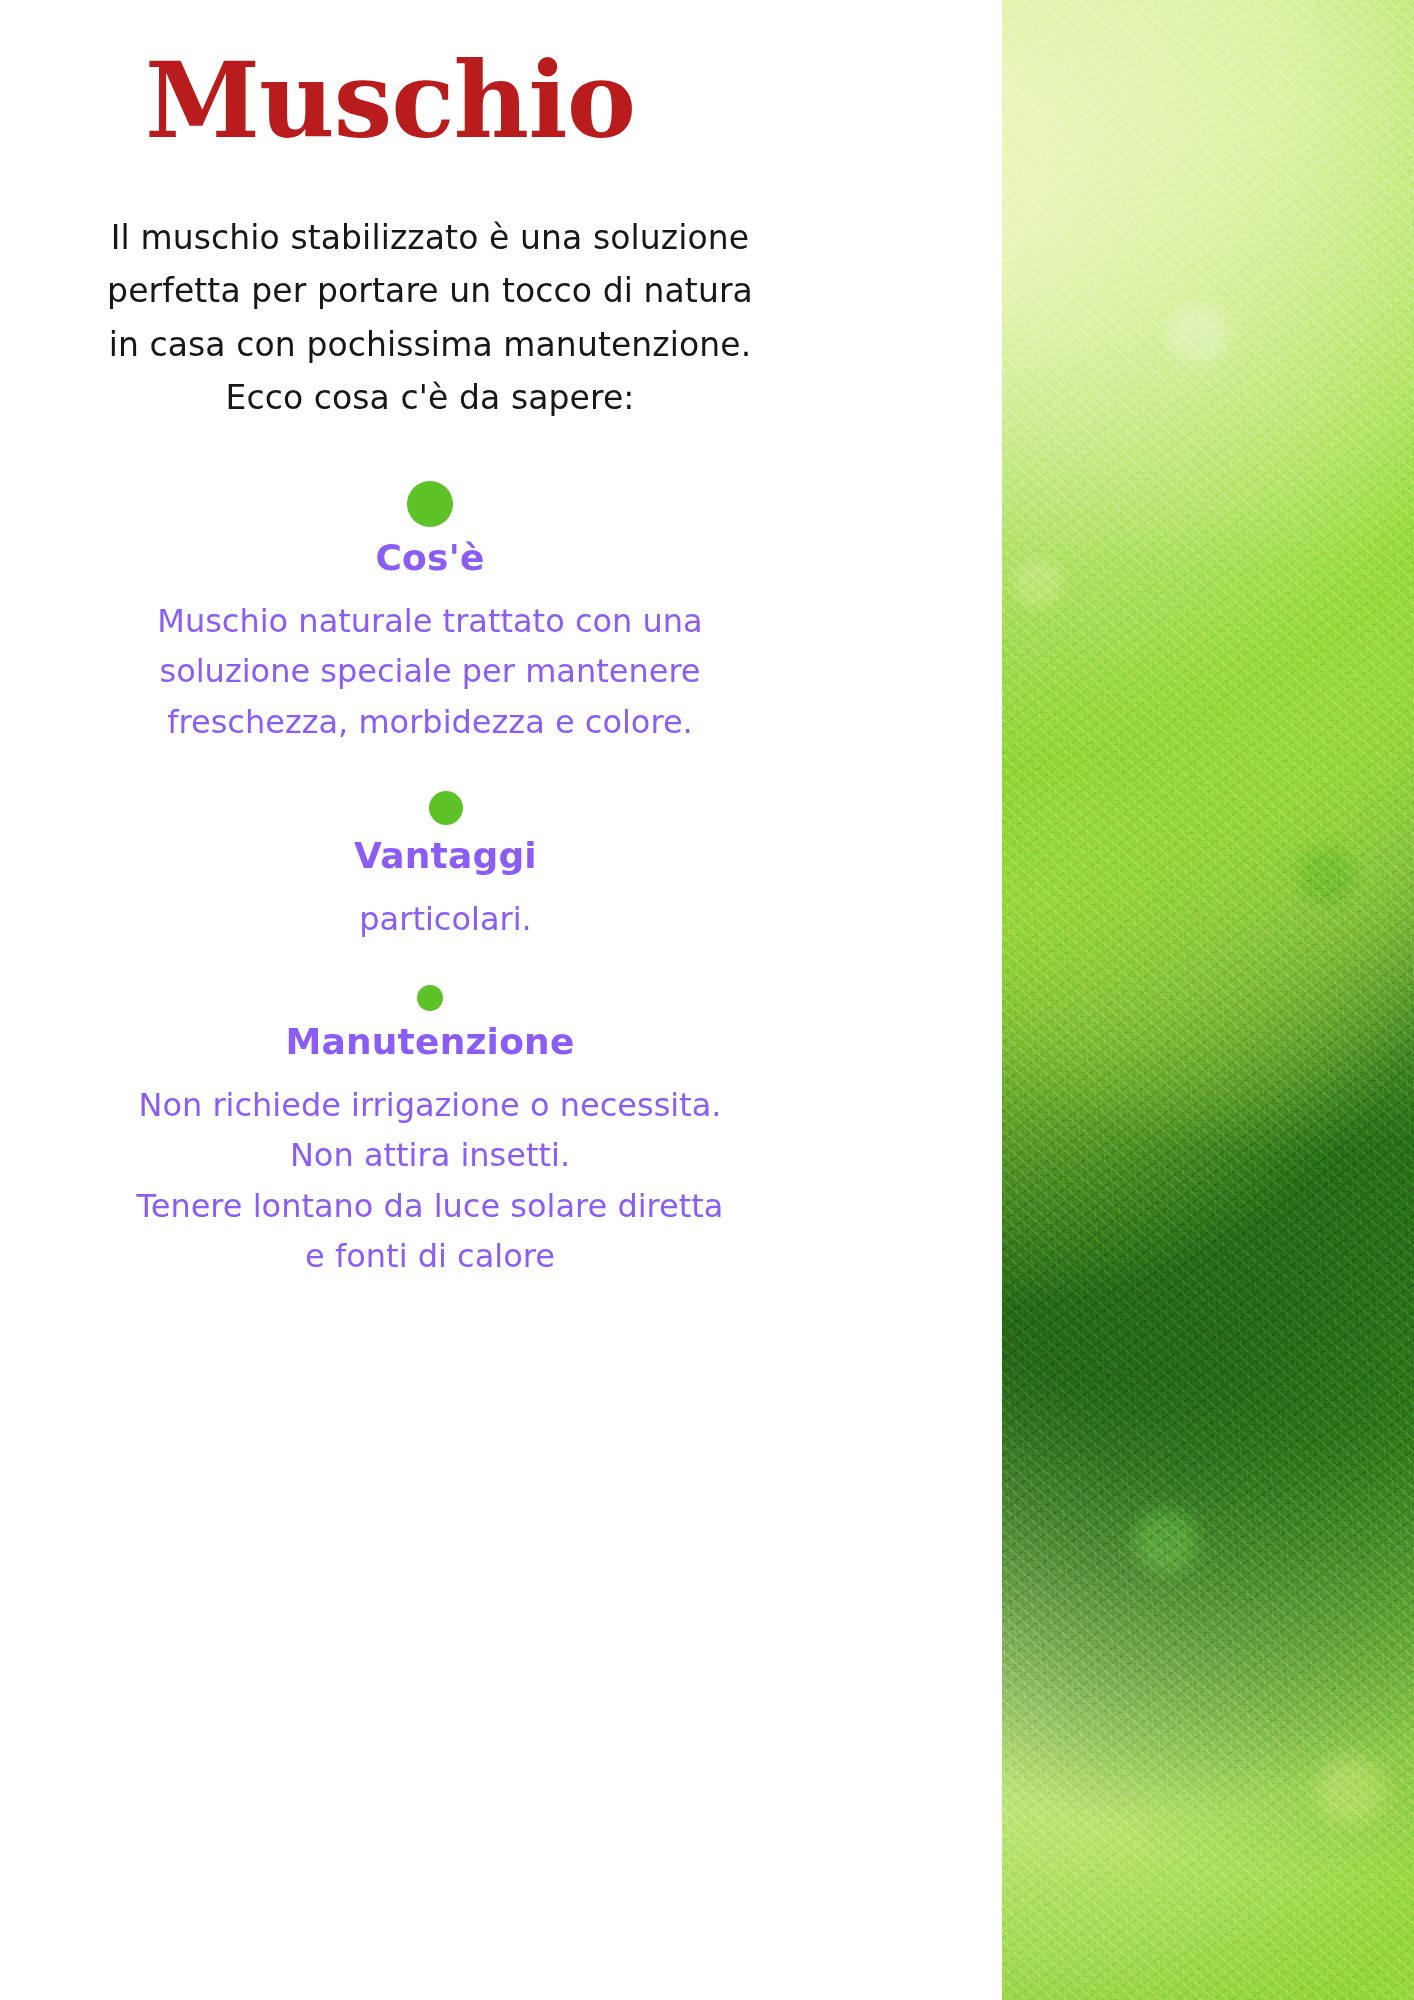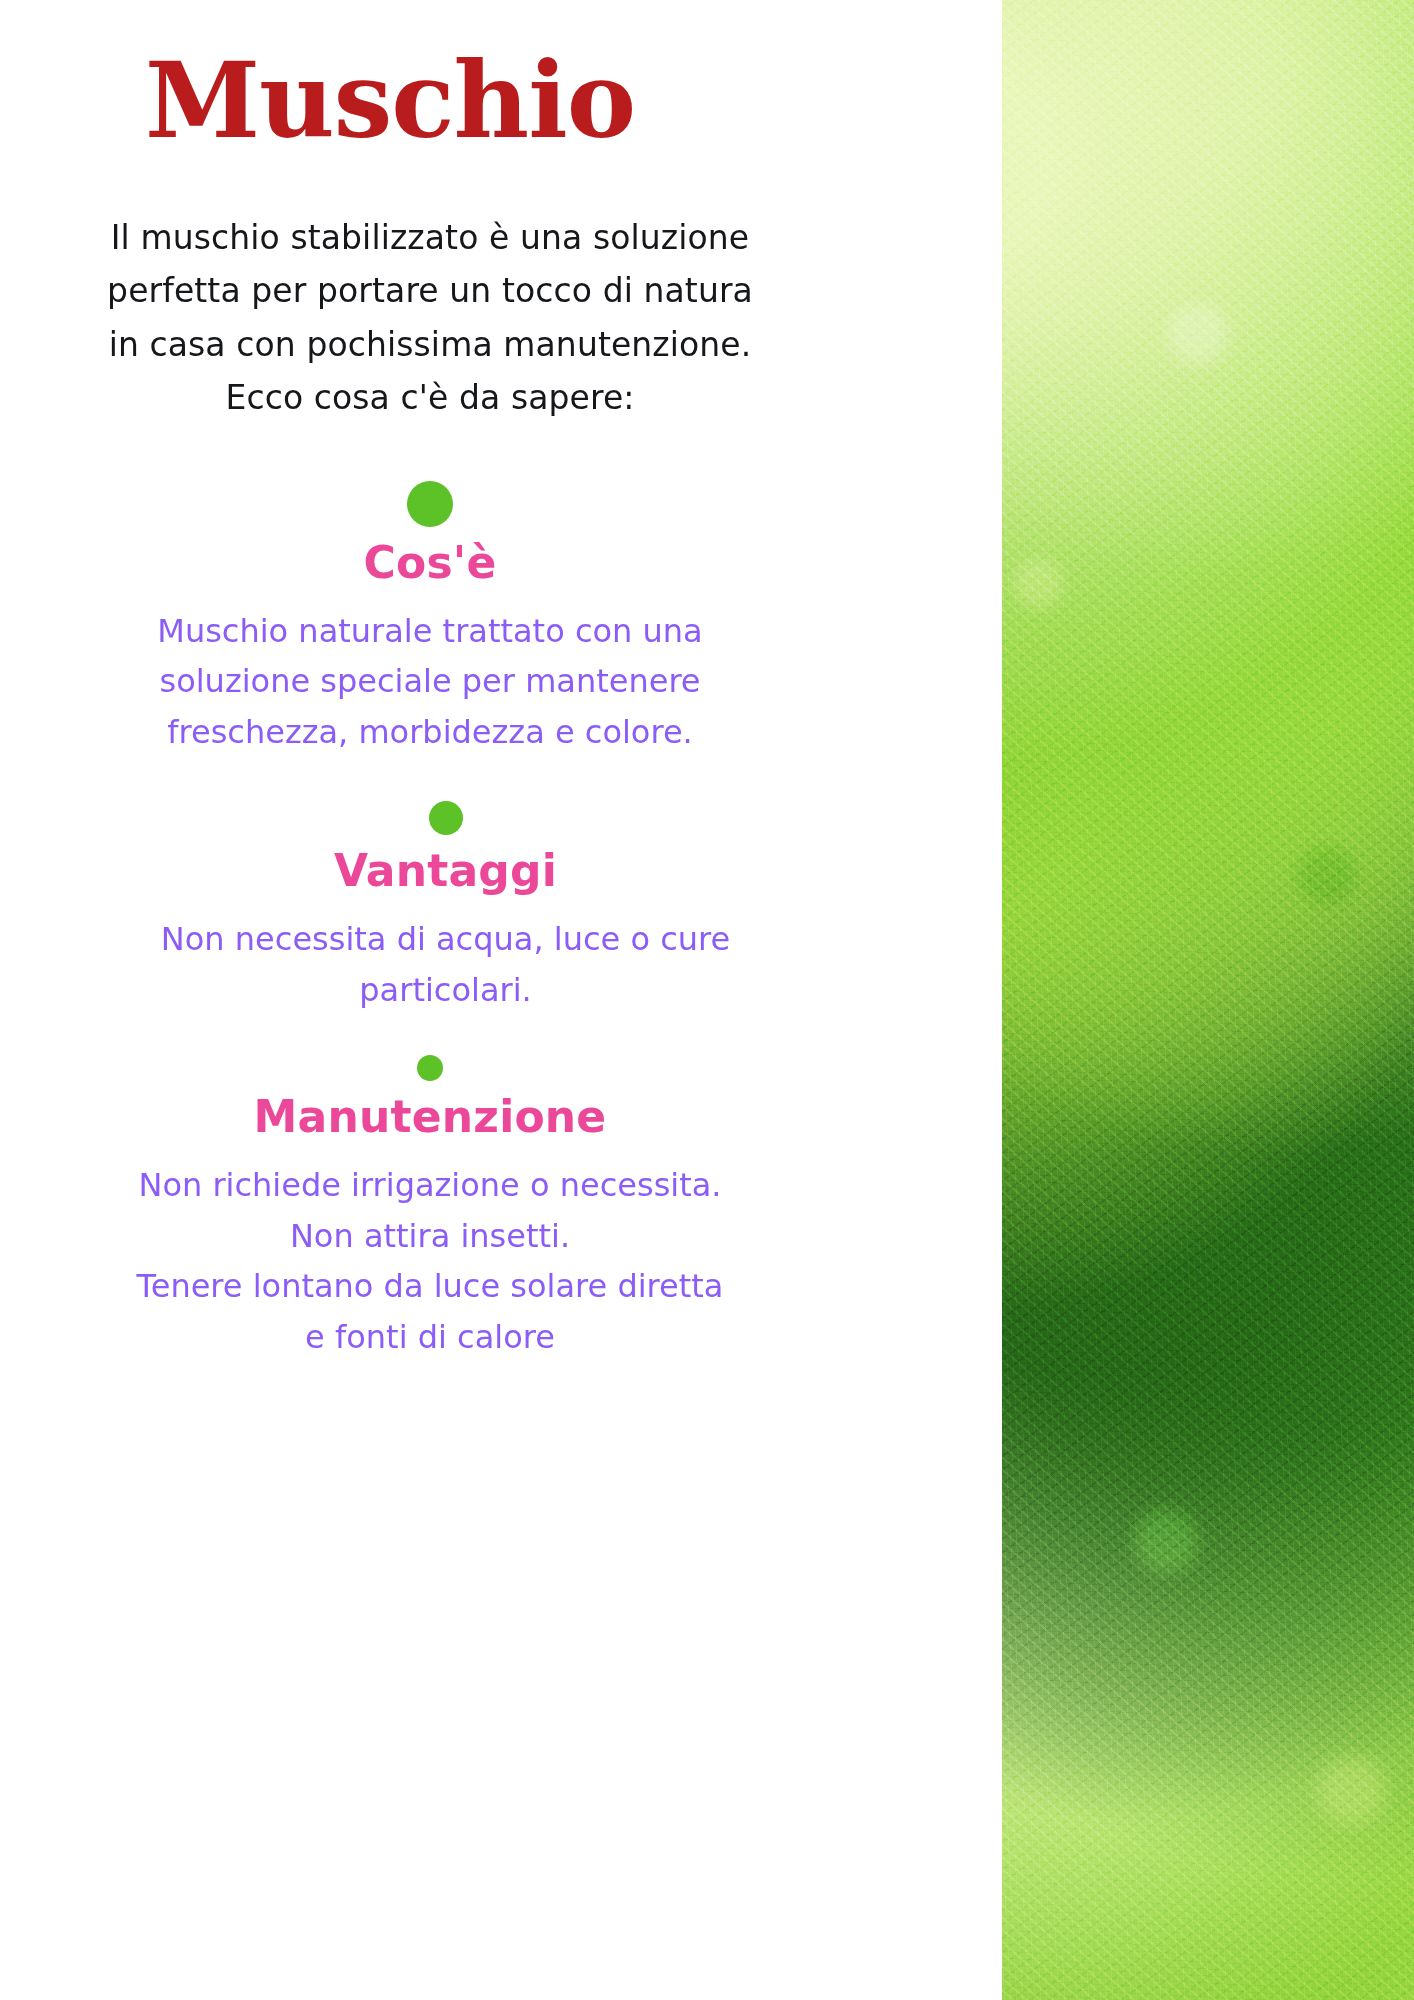--- a/index.html
+++ b/index.html
@@ -149,23 +149,23 @@
     height: 46px;
     border-radius: 50%;
     background: #5cc227;
     margin: 0 auto 10px auto;
   }
   .bullet-dot.small { width: 34px; height: 34px; }
   .bullet-dot.tiny  { width: 26px; height: 26px; }
 
   .section-heading {
     margin: 2px 0 18px 0;
-    font-size: 44px;
+    font-size: 36px;
     font-weight: 700;
-    color: #ec4899;
+    color: #8b5cf6;
     letter-spacing: .2px;
   }
 
   .section-body {
     margin: 4px auto;
     width: 700px;
     font-size: 32px;
     line-height: 1.58;
     color: #8b5cf6;
   }
@@ -203,21 +203,20 @@
         <span class="row">Muschio naturale trattato con una</span>
         <span class="row">soluzione speciale per mantenere</span>
         <span class="row">freschezza, morbidezza e colore.</span>
       </div>
     </div>
 
     <div class="section sec-vant">
       <div class="bullet-dot small"></div>
       <h2 class="section-heading">Vantaggi</h2>
       <div class="section-body">
-        <span class="row">Non necessita di acqua, luce o cure</span>
         <span class="row">particolari.</span>
       </div>
     </div>
 
     <div class="section sec-man">
       <div class="bullet-dot tiny"></div>
       <h2 class="section-heading">Manutenzione</h2>
       <div class="section-body">
         <span class="row">Non richiede irrigazione o necessita.</span>
         <span class="row">Non attira insetti.</span>

